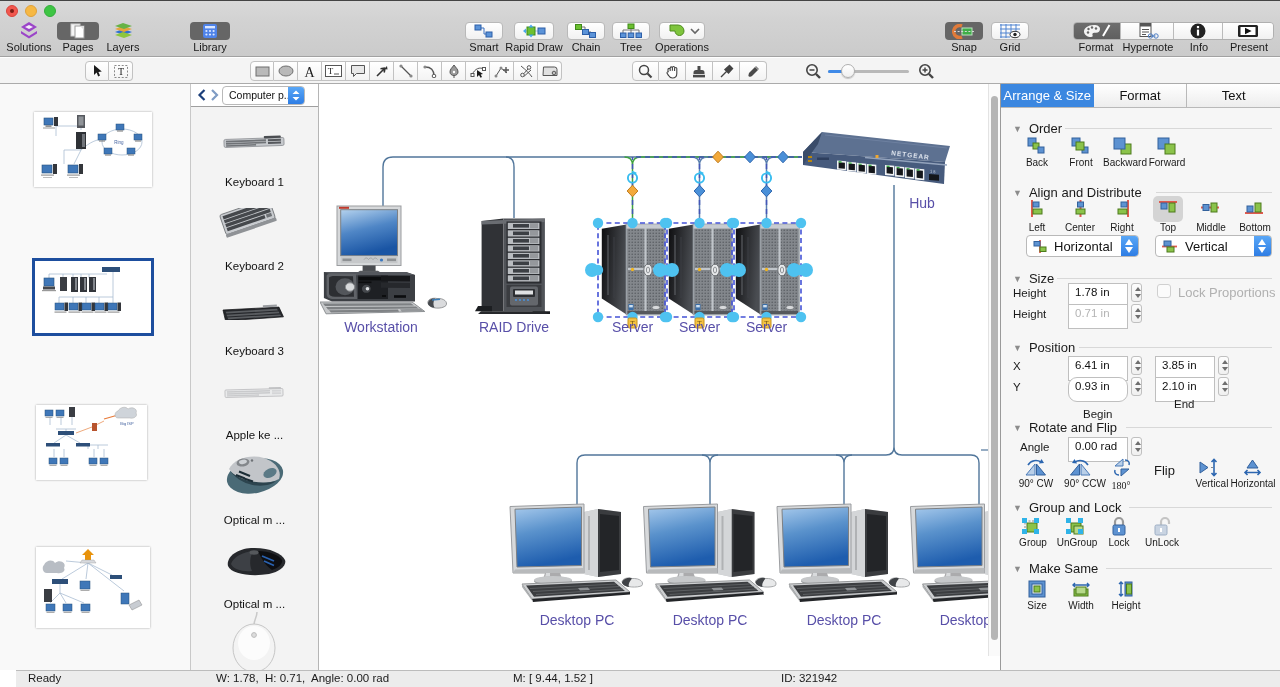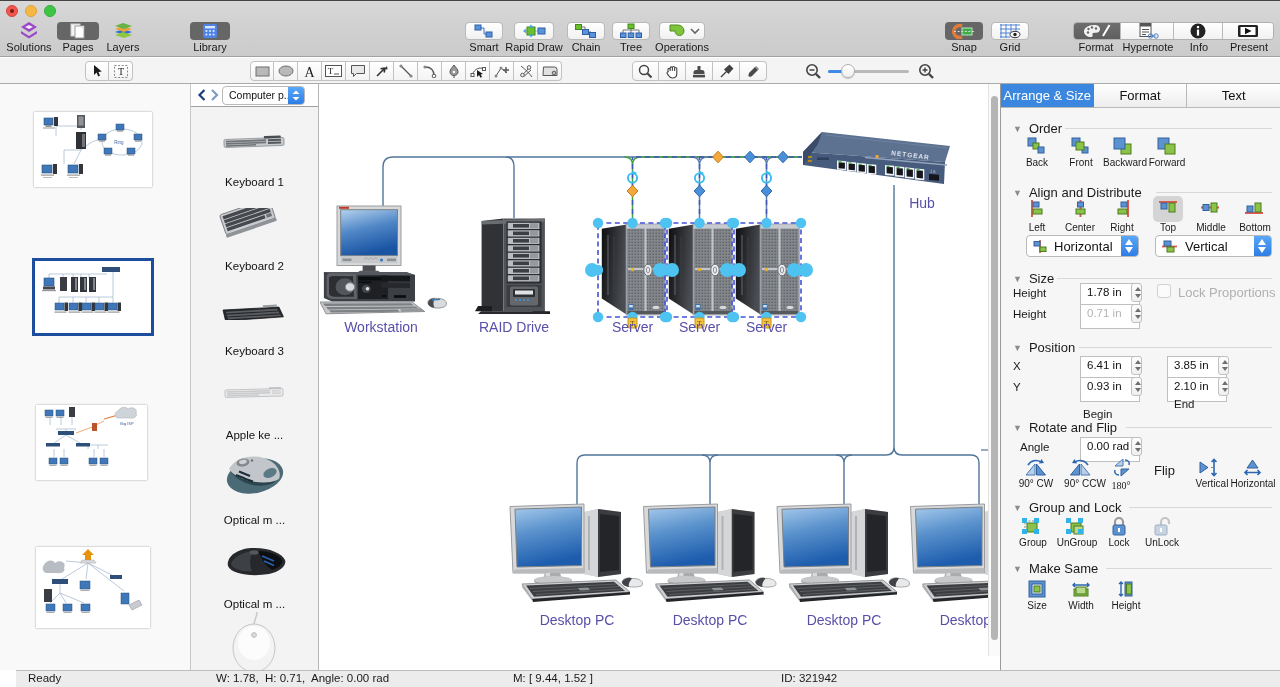--- a/index.html
+++ b/index.html
@@ -42,21 +42,21 @@
 
 #rpanel { position:absolute; left:1000px; top:84px; width:280px; height:586px; background:#f6f6f6; border-left:1px solid #9a9a9a; }
 #rtabs { position:absolute; left:0; top:0; width:279px; height:24px; display:flex; }
 .rtab { flex:1; text-align:center; font-size:13px; line-height:23px; color:#111; background:linear-gradient(#ffffff,#ededed); border-right:1px solid #b9b9b9; border-bottom:1px solid #b9b9b9; }
 .rtab.sel { background:#3b87e0; color:#fff; border-right:none; }
 .sechead { position:absolute; left:12px; font-size:13px; color:#1a1a1a; white-space:nowrap; }
 .sechead:before { content:"▼"; font-size:9px; color:#8c8c8c; margin-right:7px; vertical-align:1px; }
 .secline { position:absolute; height:1px; background:#d8d8d8; }
 .plabel { position:absolute; font-size:11.5px; color:#1a1a1a; white-space:nowrap; }
 .pgray { color:#b0b0b0; }
-.field { position:absolute; width:60px; height:25px; background:#fff; border:1px solid #bfbfbf; font-size:11.5px; color:#111; line-height:17px; padding-left:6px;margin-left:12px; }
+.field { position:absolute; width:60px; height:25px; background:#fff; border:1px solid #bfbfbf; font-size:11.5px; color:#111; line-height:17px; padding-left:6px; }
 .field.gray { color:#b4b4b4; }
 .stepper { position:absolute; width:11px; height:19px; background:linear-gradient(#fdfdfd,#f0f0f0); border:1px solid #c0c0c0; border-radius:3px; }
 .stepper:before { content:""; position:absolute; left:2.5px; top:3px; border-left:3px solid transparent; border-right:3px solid transparent; border-bottom:4px solid #6f6f6f; }
 .stepper:after { content:""; position:absolute; left:2.5px; bottom:3px; border-left:3px solid transparent; border-right:3px solid transparent; border-top:4px solid #6f6f6f; }
 .iclbl { position:absolute; font-size:10px; color:#1a1a1a; text-align:center; white-space:nowrap; transform:translateX(-50%); }
 .combo { position:absolute; height:22px; background:#fff; border:1px solid #b9b9b9; border-radius:4px; font-size:13px; color:#111; }
 .combo .cstep { position:absolute; right:0px; top:0px; width:17px; height:20px; background:linear-gradient(#59a7f7,#2e7de4); border-radius:0 3px 3px 0; }
 .combo .cstep:before { content:""; position:absolute; left:4px; top:3px; width:8px; height:6px; background:#fff; clip-path:polygon(50% 0,100% 100%,0 100%); }
 .combo .cstep:after { content:""; position:absolute; left:4px; bottom:3px; width:8px; height:6px; background:#fff; clip-path:polygon(0 0,100% 0,50% 100%); }
 
@@ -1168,21 +1168,21 @@
   <div class="stepper" style="left:130px; top:220px;"></div>
 
   <div class="sechead" style="top:256px;">Position</div>
   <div class="secline" style="left:78px; right:8px; top:263px;"></div>
   <div class="plabel" style="left:12px; top:276px;">X</div>
   <div class="field" style="left:67px; top:272px;">6.41 in</div>
   <div class="stepper" style="left:130px; top:272px;"></div>
   <div class="field" style="left:154px; top:272px;">3.85 in</div>
   <div class="stepper" style="left:217px; top:272px;"></div>
   <div class="plabel" style="left:12px; top:297px;">Y</div>
-  <div class="field" style="left:67px; top:293px;">0.93 in</div>
+  <div class="field" style="left:67px; top:293px;border-radius:9px;">0.93 in</div>
   <div class="stepper" style="left:130px; top:293px;"></div>
   <div class="field" style="left:154px; top:293px;">2.10 in</div>
   <div class="stepper" style="left:217px; top:293px;"></div>
   <div class="plabel" style="left:82px; top:324px;">Begin</div>
   <div class="plabel" style="left:173px; top:314px;">End</div>
 
   <div class="sechead" style="top:336px;">Rotate and Flip</div>
   <div class="secline" style="left:125px; right:8px; top:343px;"></div>
   <div class="plabel" style="left:19px; top:357px;">Angle</div>
   <div class="field" style="left:67px; top:353px;">0.00 rad</div>

